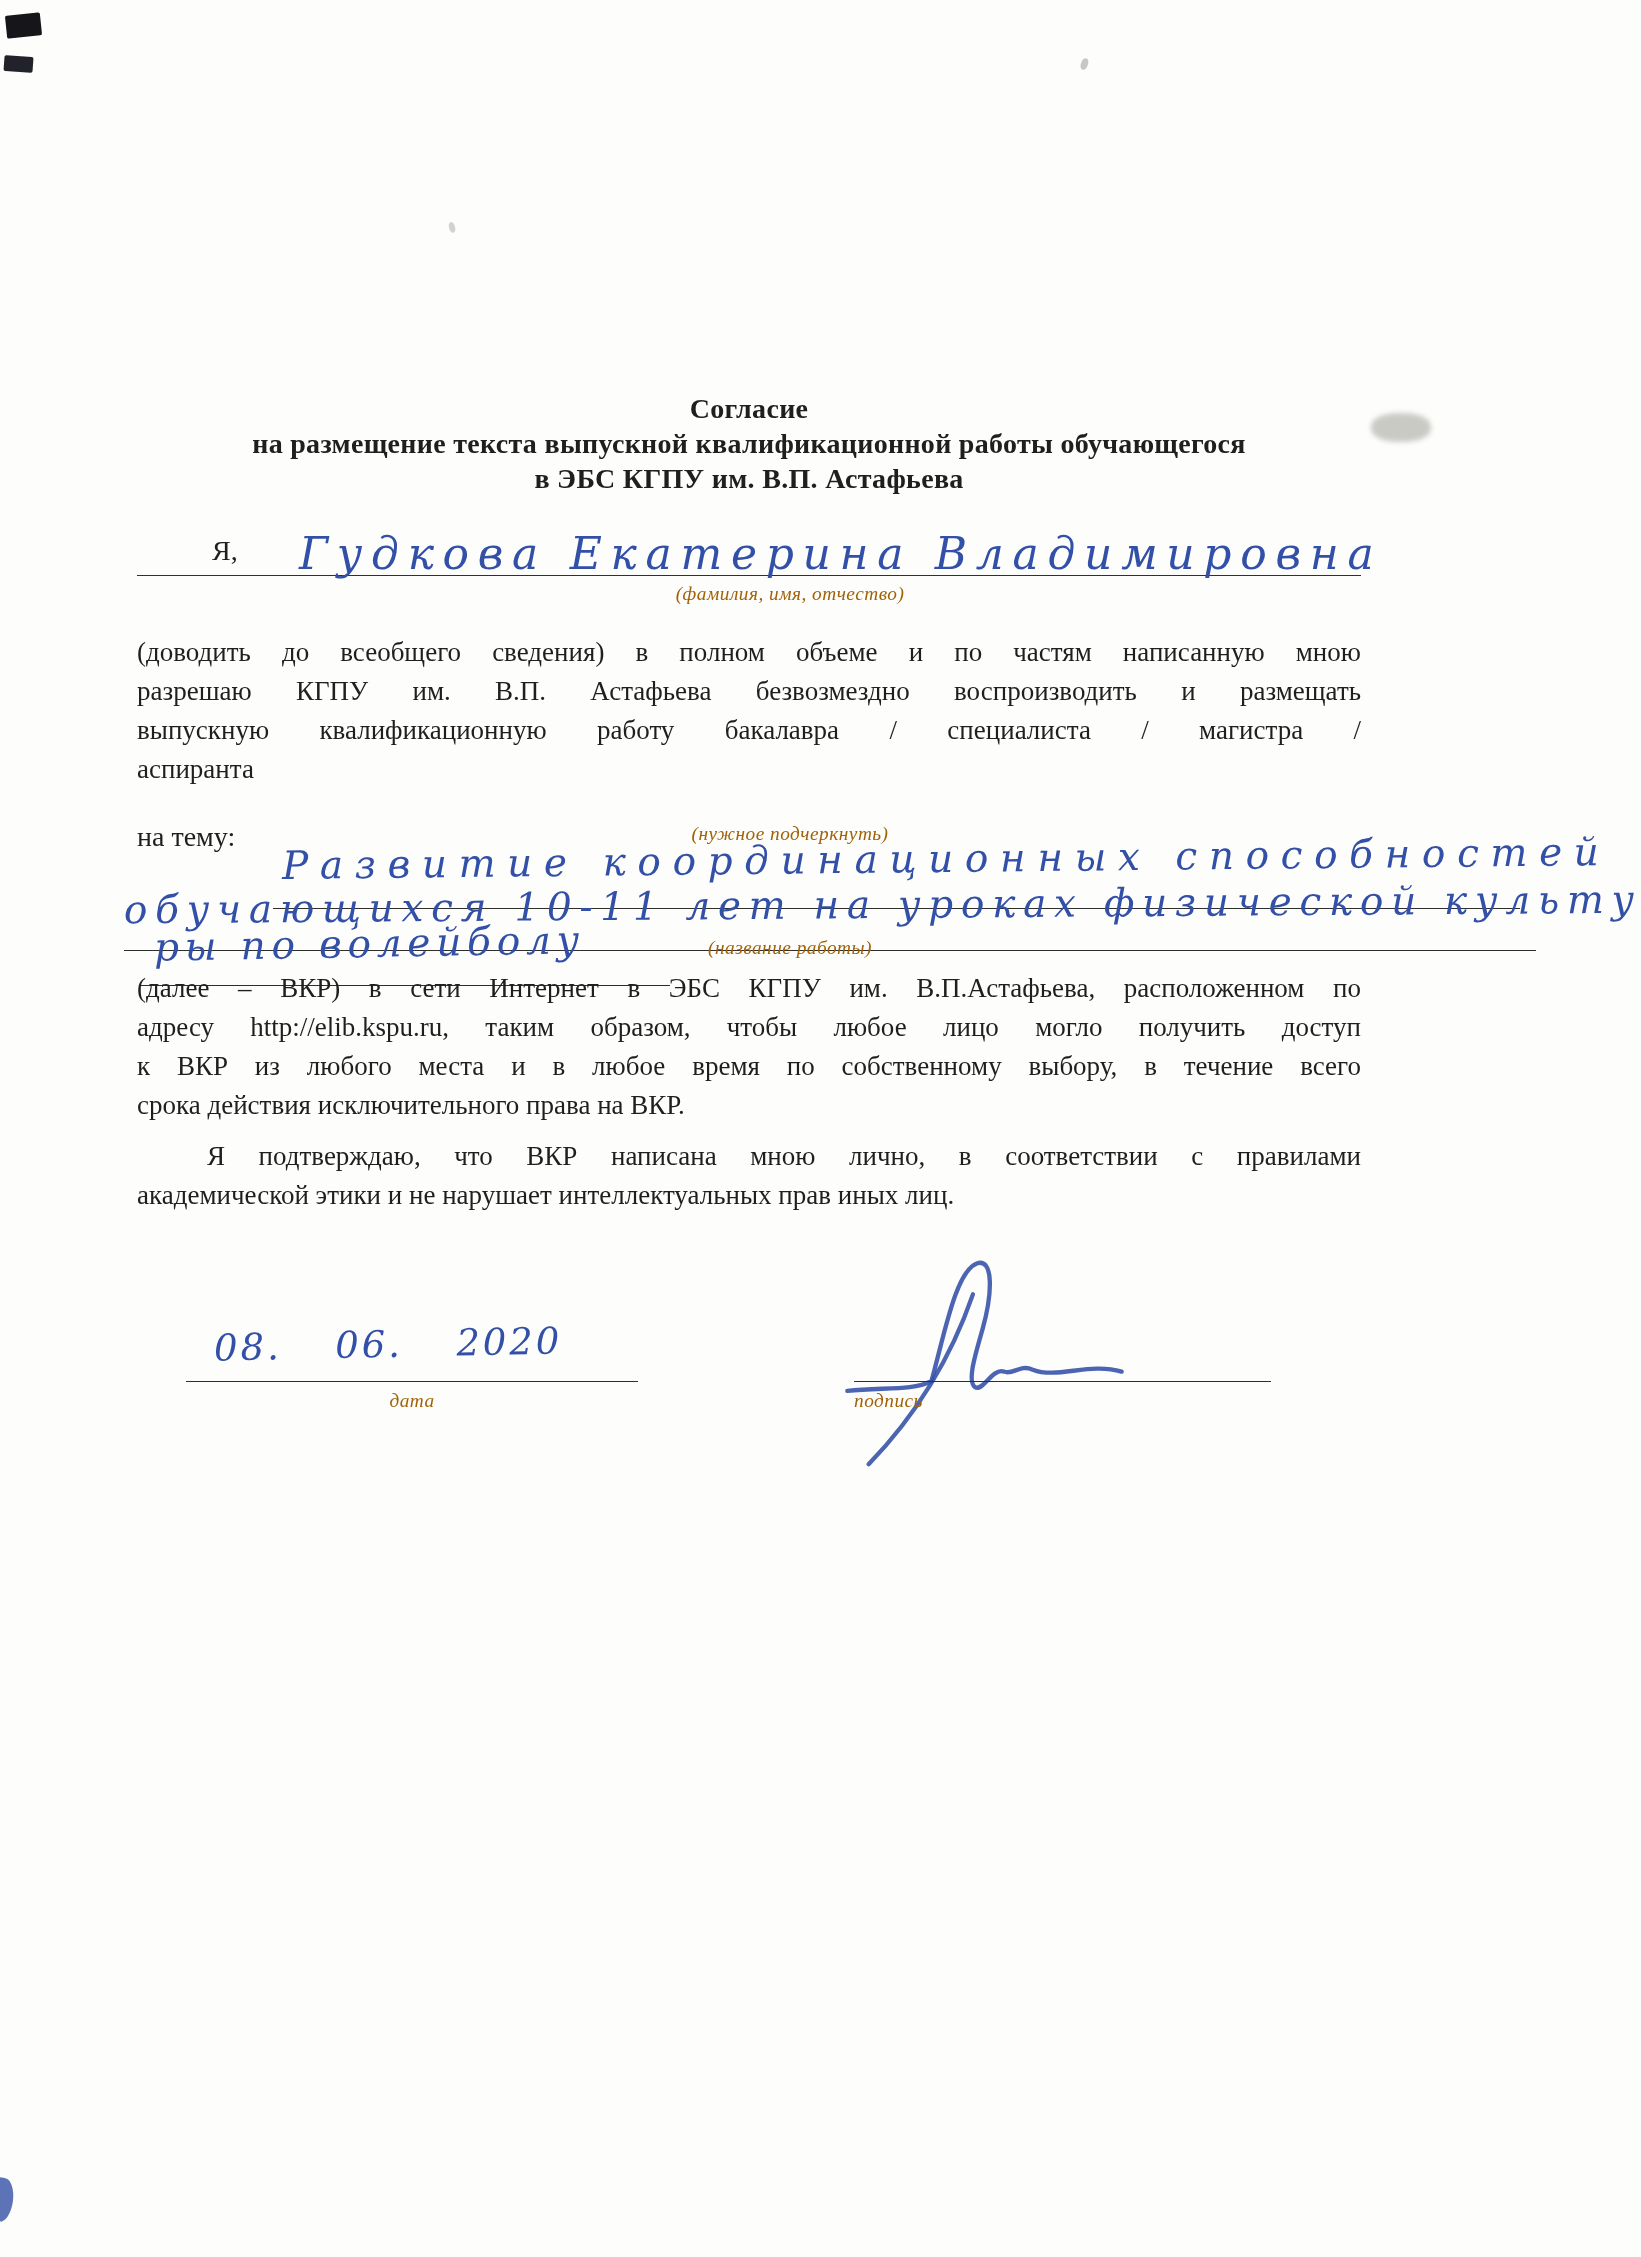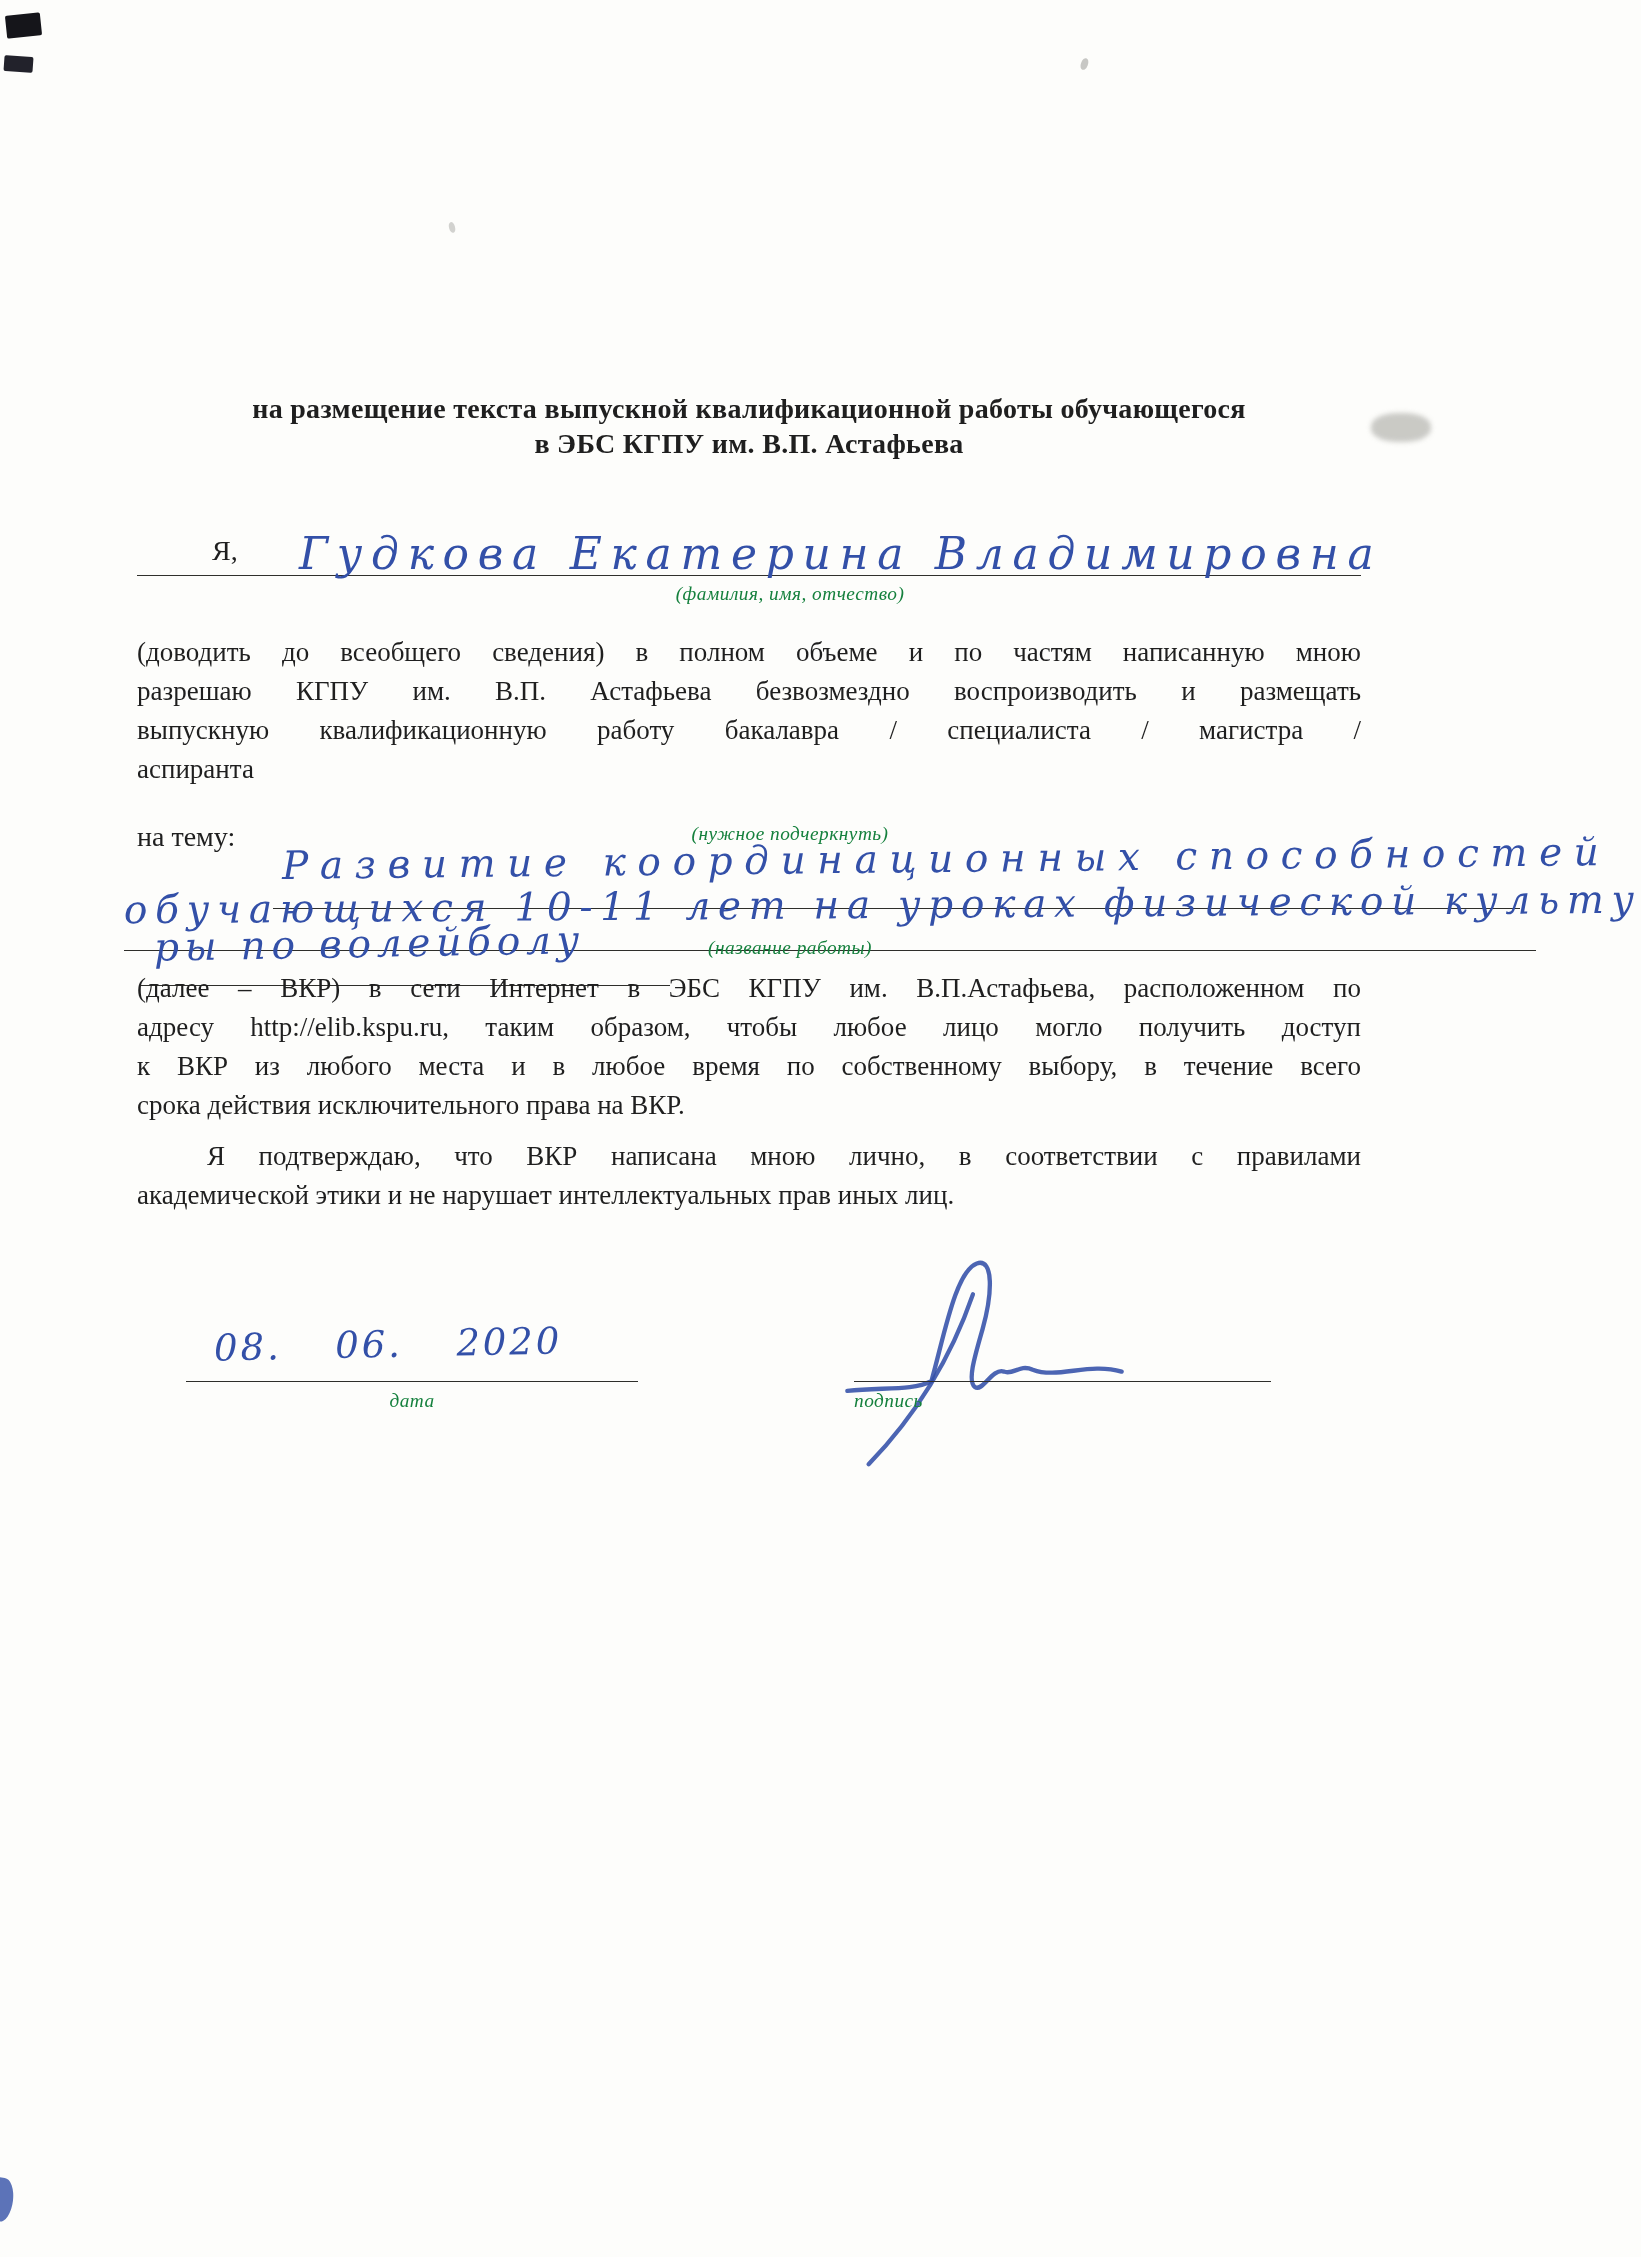--- a/index.html
+++ b/index.html
@@ -34,21 +34,21 @@
   .title > div { white-space: nowrap; }
 
   .name-row {
     left: 137px; top: 513px; width: 1224px; height: 62px;
     border-bottom: 1.9px solid #30302c;
   }
   .name-prefix { position: absolute; left: 75px; bottom: 7.7px; font-size: 28px; }
   .name-hw { position: absolute; left: 162px; bottom: -3.9px; font-size: 44px; letter-spacing: 8.7px; }
 
   .caption {
-    font-size: 19.3px; font-style: italic; color: #15803d; letter-spacing: 0.5px;
+    font-size: 19.3px; font-style: italic; color: #a16207; letter-spacing: 0.5px;
   }
   .cap-center { width: 1224px; left: 178px; text-align: center; }
   .cap-fio { top: 583px; }
   .cap-note { top: 823px; }
   .cap-title { top: 937px; }
 
   .para { left: 137px; width: 1224px; font-size: 27px; line-height: 39px; }
   .p1 { top: 633px; }
   .p2 { top: 969px; }
   .p3 { top: 1137px; }
@@ -91,20 +91,21 @@
 <div class="page">
 
   <div class="abs mark-a"></div>
   <div class="abs mark-b"></div>
   <div class="abs speck-1"></div>
   <div class="abs speck-2"></div>
   <div class="abs smudge-title"></div>
   <div class="abs blue-mark"></div>
 
   <div class="abs title">
+    <div>Согласие</div>
     <div>на размещение текста выпускной квалификационной работы обучающегося</div>
     <div>в ЭБС КГПУ им. В.П. Астафьева</div>
   </div>
 
   <div class="abs name-row">
     <span class="name-prefix">Я,</span>
     <span class="hw name-hw">Гудкова Екатерина Владимировна</span>
   </div>
   <div class="abs caption cap-center cap-fio">(фамилия, имя, отчество)</div>
 

